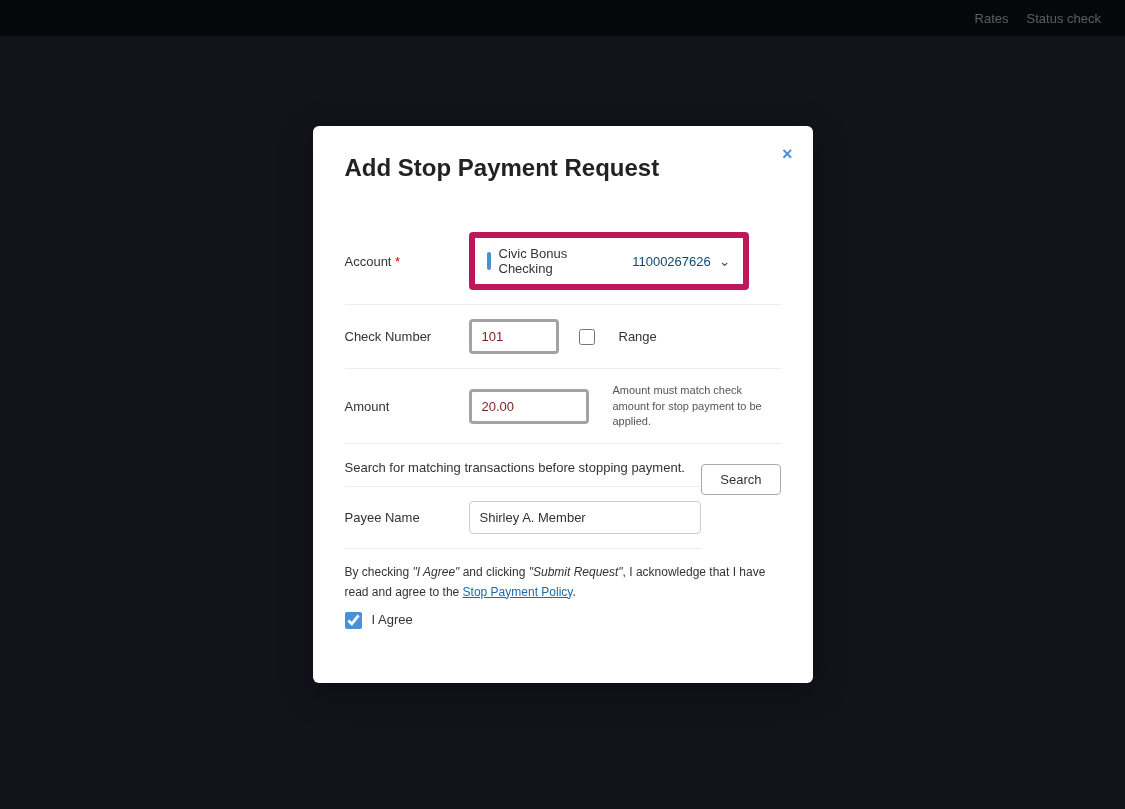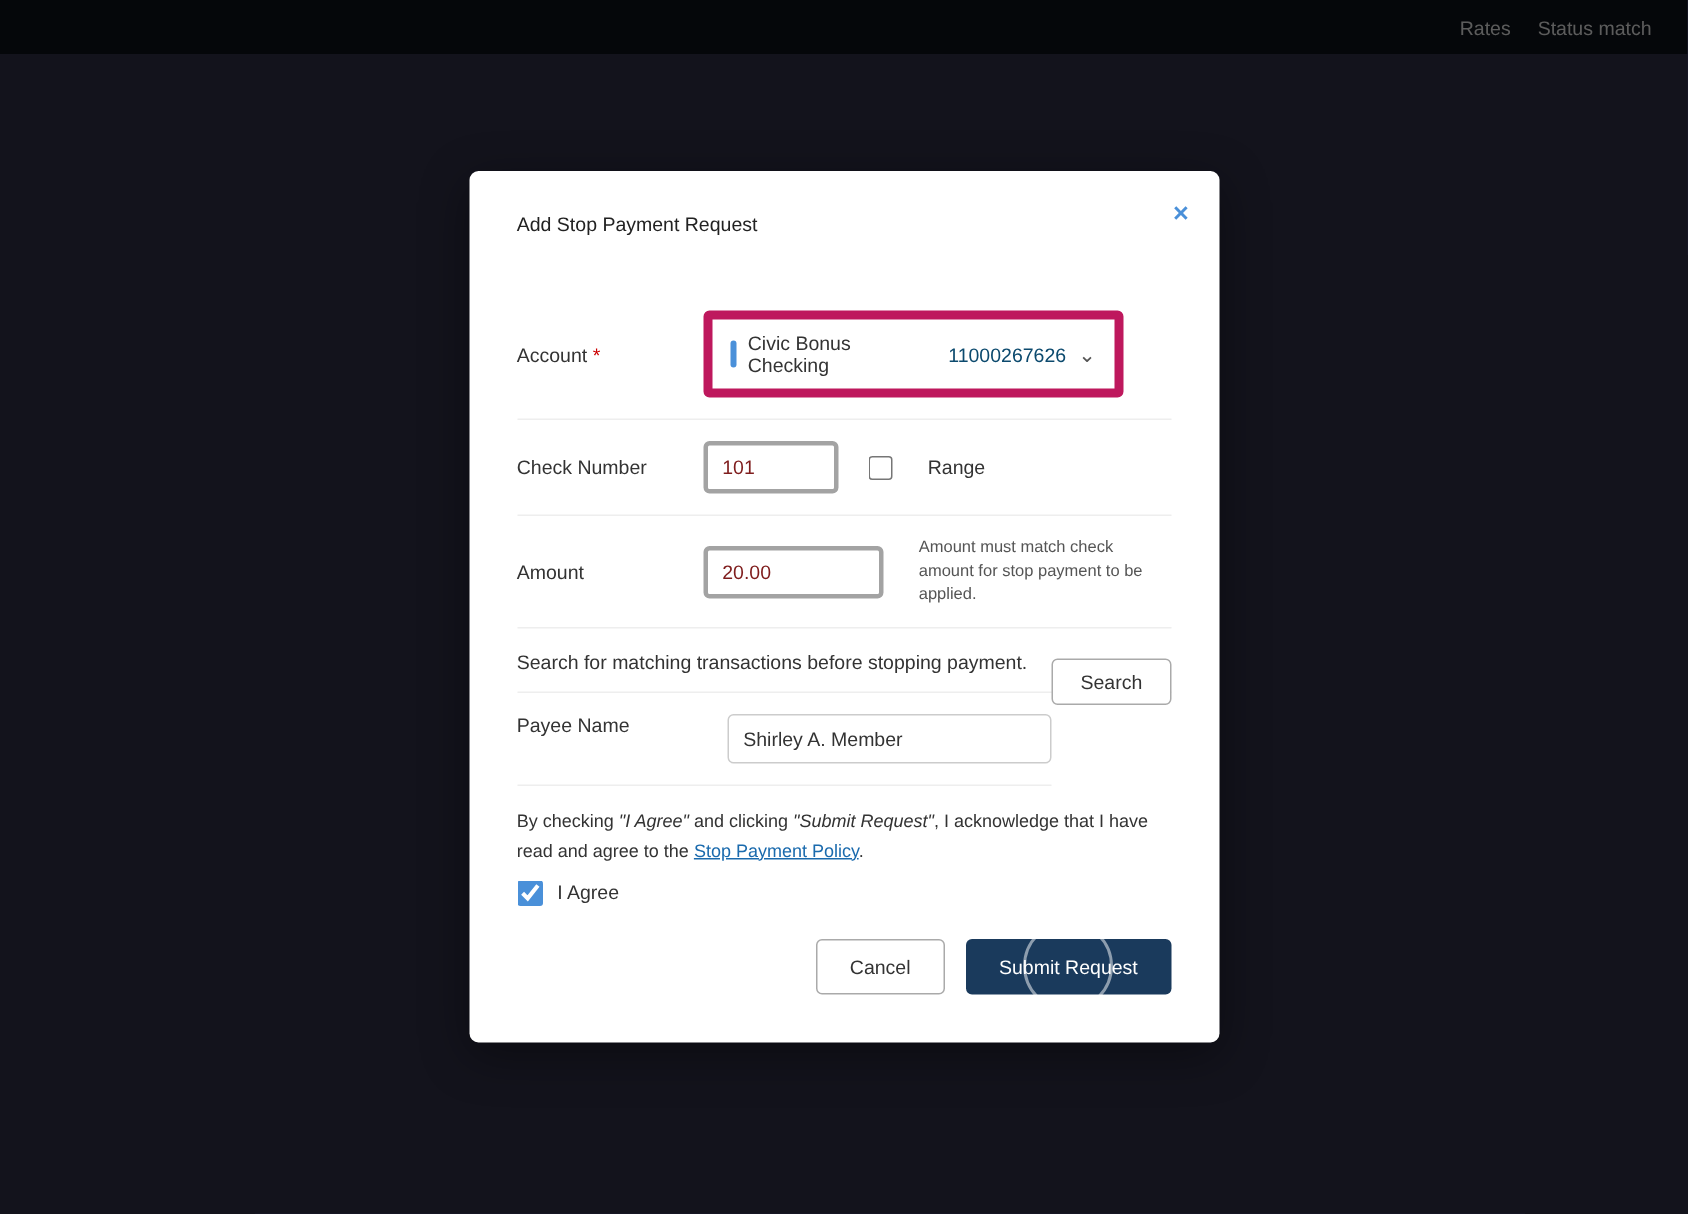--- a/index.html
+++ b/index.html
@@ -56,22 +56,22 @@
     .modal {
       background: #fff;
       border-radius: 6px;
       width: 500px;
       padding: 28px 32px 32px;
       position: relative;
       box-shadow: 0 8px 32px rgba(0,0,0,0.4);
     }
 
     .modal-title {
-      font-size: 13px;
-      font-weight: normal;
+      font-size: 24px;
+      font-weight: bold;
       color: #222;
       margin-bottom: 36px;
     }
 
     .modal-close {
       position: absolute;
       top: 18px;
       right: 20px;
       background: none;
       border: none;
@@ -210,23 +210,24 @@
       padding: 7px 18px;
       font-size: 13px;
       color: #333;
       cursor: pointer;
       float: right;
     }
 
     
     .payee-row {
       display: flex;
+      align-items: center;
       padding: 14px 0;
       border-bottom: 1px solid #eee;
-      gap: 30px;
+      gap: 14px;
     }
 
     .payee-label {
       font-size: 13px;
       color: #333;
       width: 110px;
       flex-shrink: 0;
     }
 
     .payee-input {
@@ -312,21 +313,21 @@
       pointer-events: none;
     }
   </style>
 </head>
 <body>
 
 <div class="bg-page">
 
   <div class="top-bar">
     <a href="#">Rates</a>
-    <a href="#">Status match</a>
+    <a href="#">Status check</a>
   </div>
 </div>
 
 <div class="modal-overlay">
   <div class="modal">
 
     <div class="modal-title">Add Stop Payment Request</div>
 
     <button class="modal-close">×</button>
 
@@ -370,22 +371,15 @@
 
     <div class="agreement-text">
       By checking <em>"I Agree"</em> and clicking <em>"Submit Request"</em>, I acknowledge that I have read and agree to the <a href="#">Stop Payment Policy</a>.
     </div>
 
     <div class="agree-row">
       <input type="checkbox" class="agree-checkbox" id="agree-cb" checked="" style="">
       <label for="agree-cb" class="agree-label">I Agree</label>
     </div>
 
-    <div class="modal-footer">
-      <button class="cancel-btn">Cancel</button>
-      <button class="submit-btn">
-        <span>Submit Request</span>
-        <div class="submit-highlight"></div>
-      </button>
-    </div>
 
   </div>
 </div>
 
 </body></html>

